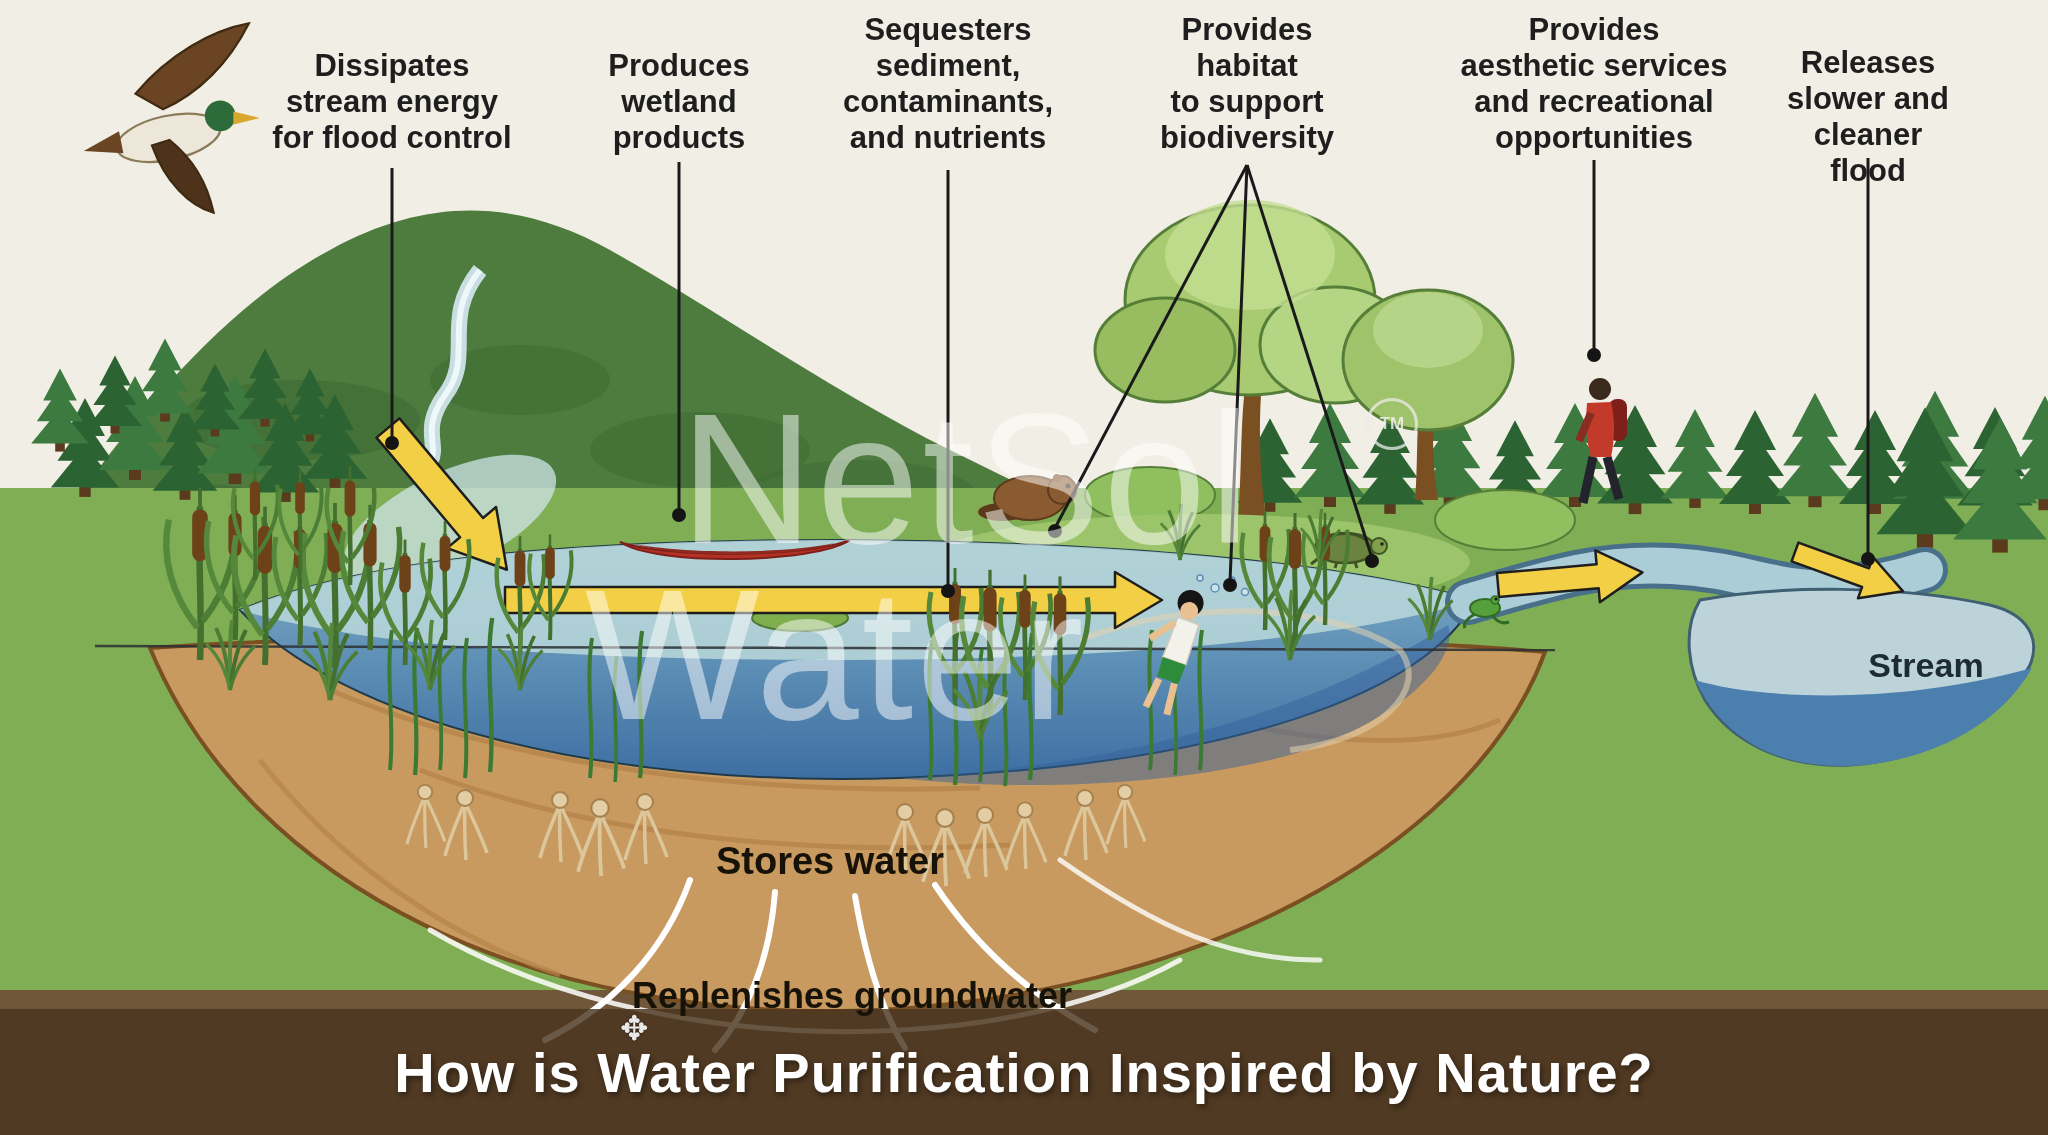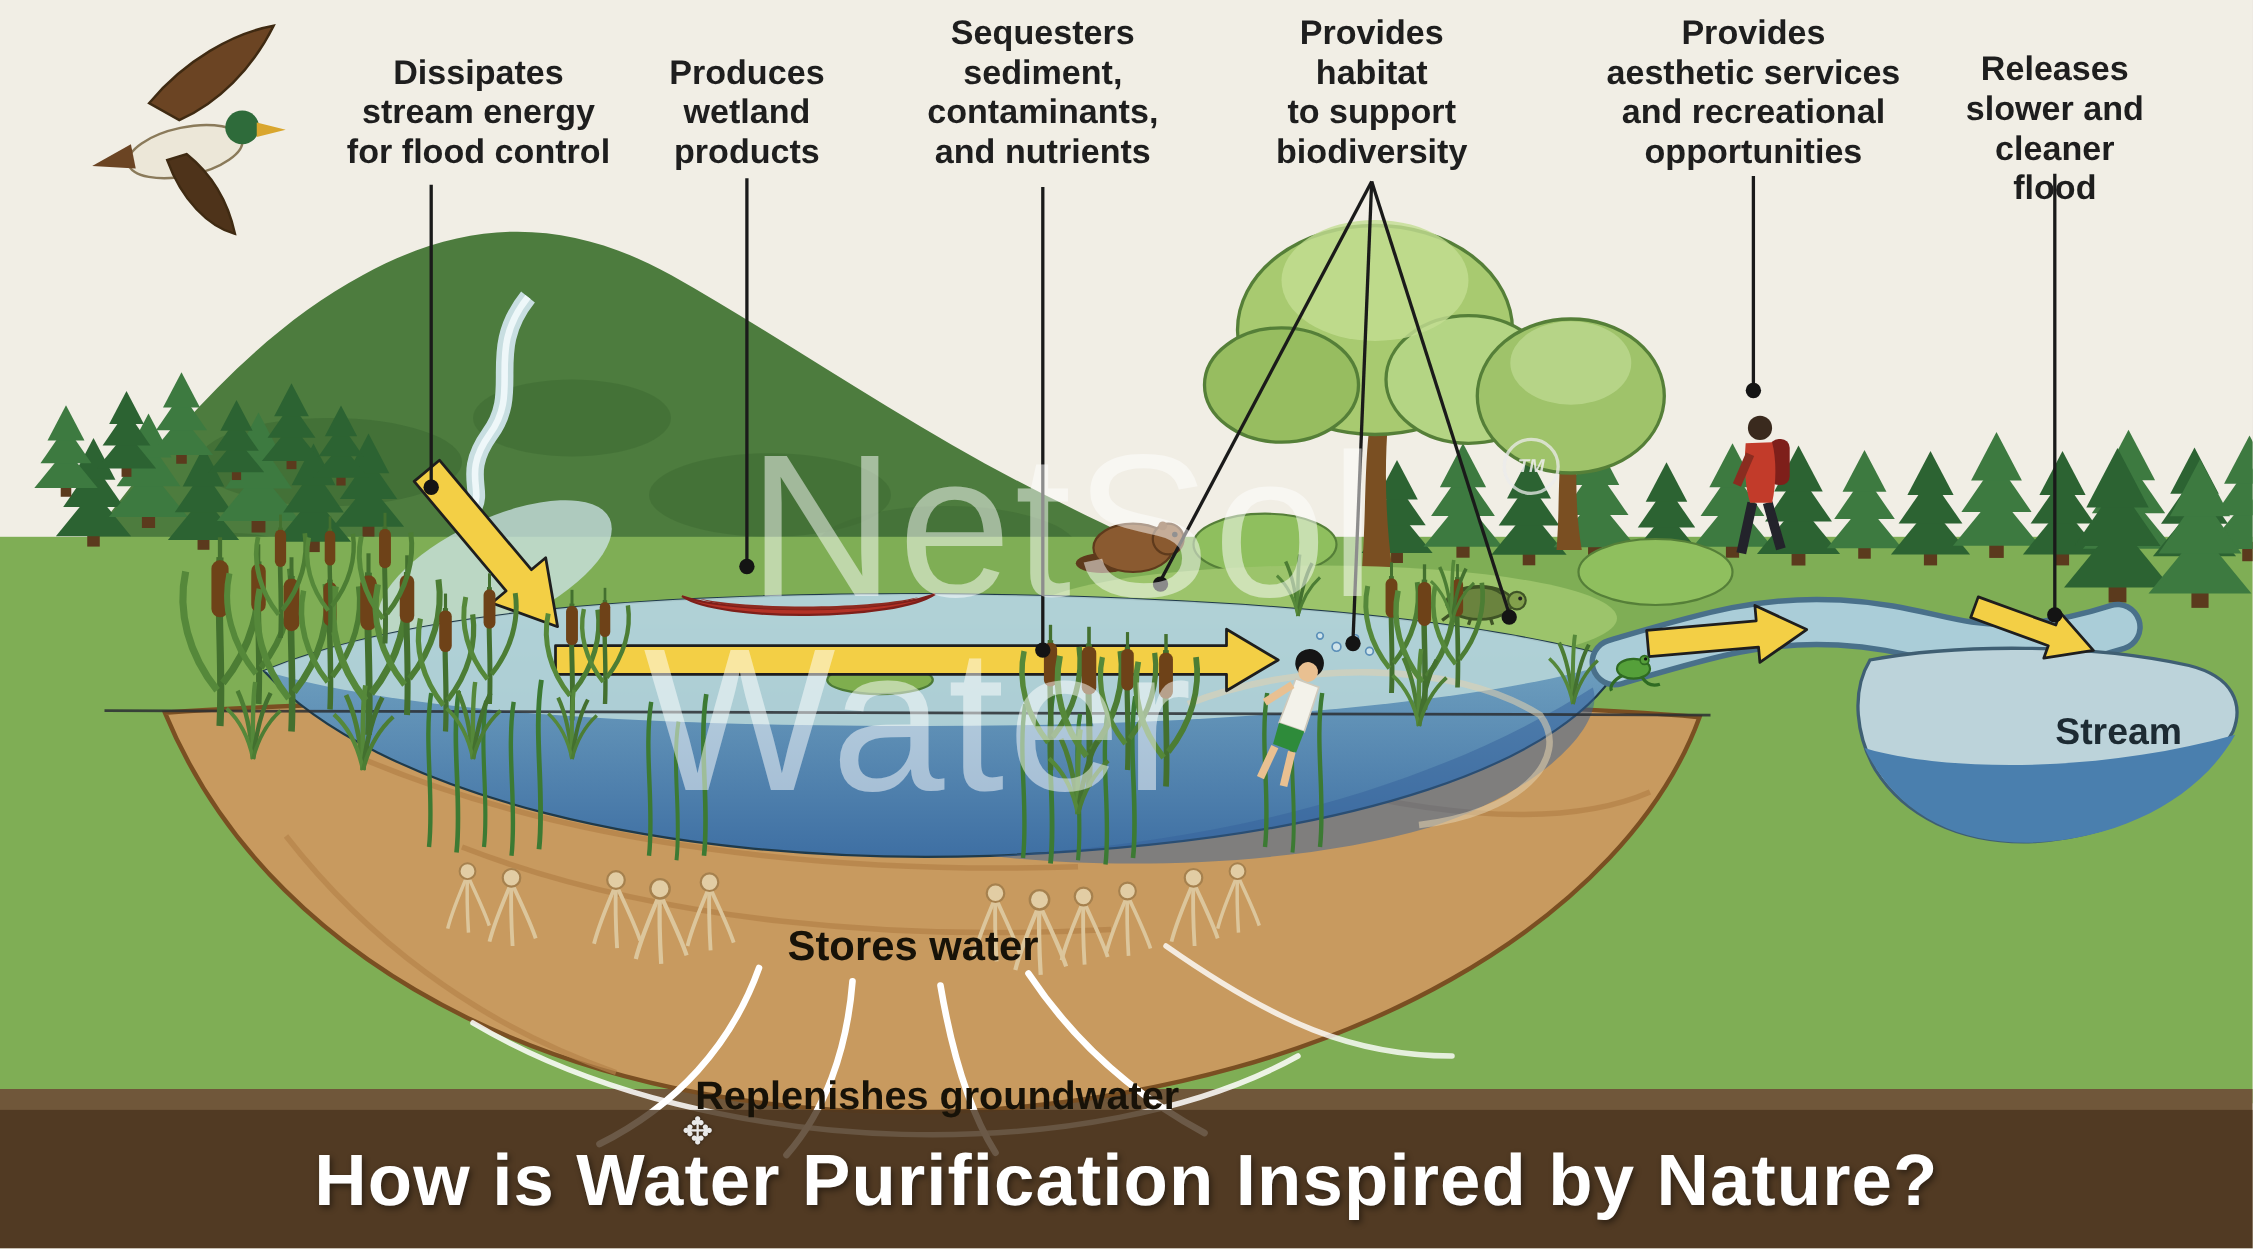--- a/index.html
+++ b/index.html
@@ -16,40 +16,40 @@
   .watermark{
     position:absolute;left:585px;top:392px;z-index:5;pointer-events:none;
     color:rgba(255,255,255,.5);font-weight:400;line-height:.95;letter-spacing:3px;
   }
   .watermark .wm-line1{display:block;font-size:185px;margin-left:95px;}
   .watermark .wm-line2{display:block;font-size:185px;}
   .tm-badge{
     position:absolute;left:1366px;top:398px;width:46px;height:46px;z-index:5;
     border:3px solid rgba(235,235,235,.75);border-radius:50%;
     color:rgba(240,240,240,.85);font-size:17px;font-weight:700;
-    display:flex;align-items:center;justify-content:center;pointer-events:none;font-style:italic;
+    display:flex;align-items:center;justify-content:center;pointer-events:none;
   }
   .scene-label{
     position:absolute;transform:translateX(-50%);z-index:30;pointer-events:none;
     font-weight:700;color:#171208;white-space:nowrap;
   }
   #stores-water{left:830px;top:840px;font-size:38px;}
   #replenishes{left:852px;top:975px;font-size:36px;}
   #stream-label{left:1883px;top:646px;font-size:34px;color:#1d2b33;margin-left:43px;}
   .mouse-cursor{
     position:absolute;left:620px;top:1008px;z-index:31;color:#e9e9e9;
     font-size:34px;text-shadow:0 0 3px rgba(0,0,0,.5);pointer-events:none;
   }
   .banner{
     position:absolute;left:0;bottom:0;width:100%;height:126px;z-index:20;
     background:var(--banner-bg, rgba(74,53,30,.82));
     display:flex;align-items:center;justify-content:center;
   }
   .banner-title{
-    color:#ffffff;font-weight:700;font-size:66px;letter-spacing:1px;
+    color:#ffffff;font-weight:700;font-size:56px;letter-spacing:1px;
     text-shadow:2px 3px 6px rgba(0,0,0,.45);white-space:nowrap;
   }
 </style>
 </head>
 <body>
 
 <div class="stage">
 
 <svg width="2048" height="1135" viewBox="0 0 2048 1135" aria-hidden="true">
   <defs>
@@ -368,21 +368,21 @@
     </g>
   </g>
 </svg>
 
   <div class="watermark">
     <span class="wm-line1">NetSol</span>
     <span class="wm-line2">Water</span>
   </div>
   <div class="tm-badge">TM</div>
 
-  <div class="callout" style="left:392px;top:48px;margin-left:43px;">Dissipates
+  <div class="callout" style="left:392px;top:48px;">Dissipates
 stream energy
 for flood control</div>
   <div class="callout" style="left:948px;top:12px;">Sequesters
 sediment,
 contaminants,
 and nutrients</div>
   <div class="callout" style="left:679px;top:48px;">Produces
 wetland
 products</div>
   <div class="callout" style="left:1247px;top:12px;">Provides

